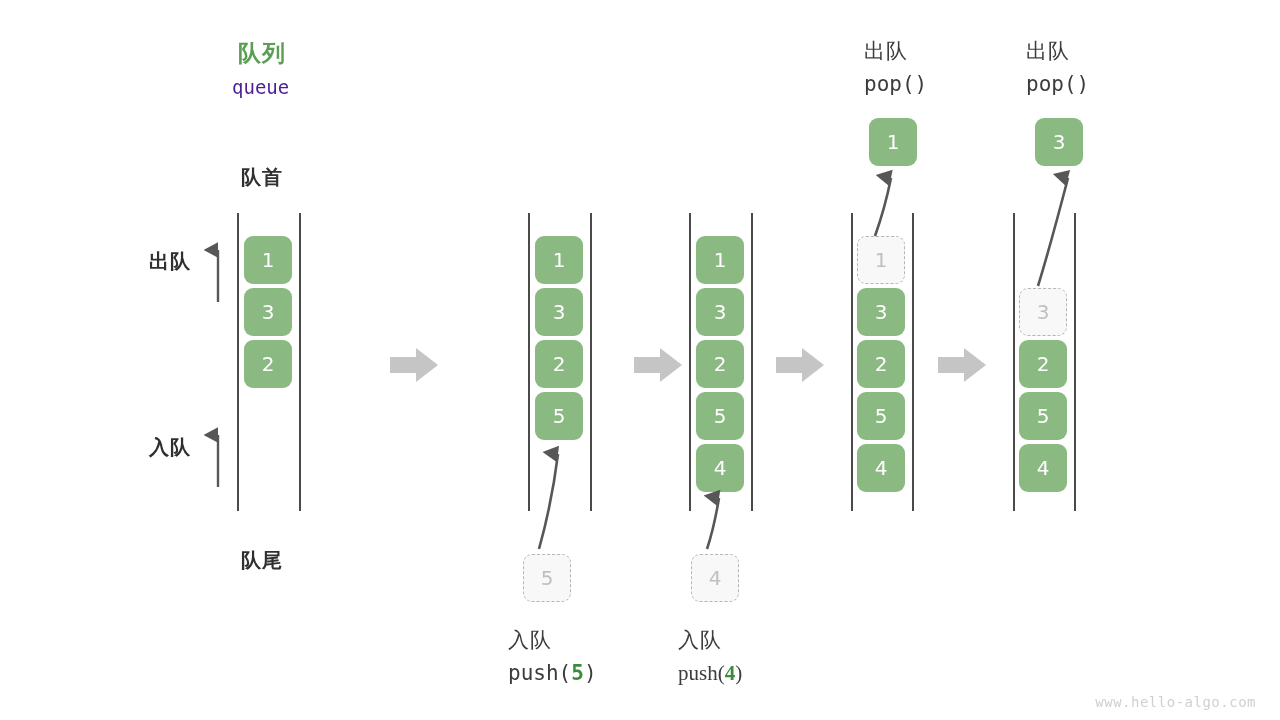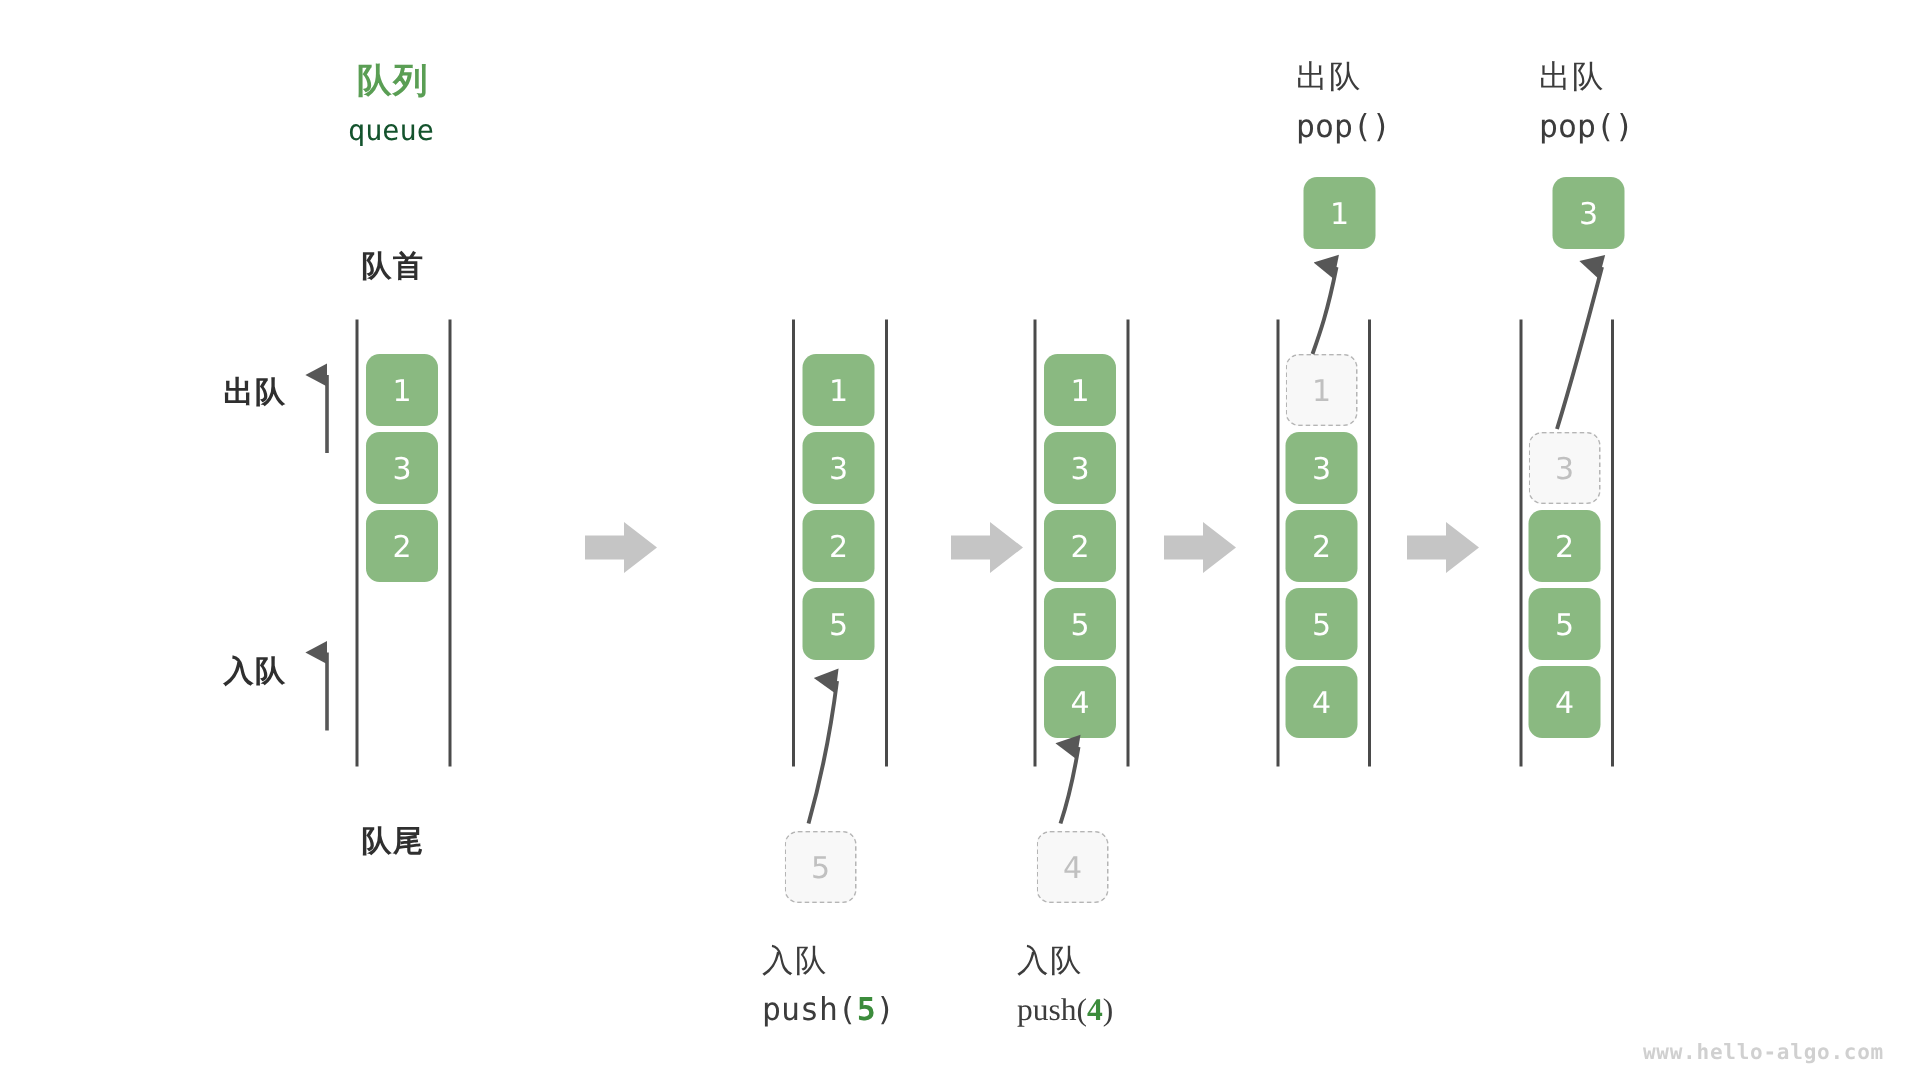--- a/index.html
+++ b/index.html
@@ -28,21 +28,21 @@
     font-family: "DejaVu Sans", "Liberation Sans", sans-serif;
     font-weight: bold;
     font-size: 23px;
     color: #5a9e54;
     letter-spacing: 1px;
     white-space: nowrap;
   }
   .title-en {
     font-family: "DejaVu Sans Mono", "Liberation Mono", monospace;
     font-size: 19px;
-    color: #14532d;
+    color: #4c1d95;
     white-space: nowrap;
   }
   .label-bold {
     font-family: "DejaVu Sans", "Liberation Sans", sans-serif;
     font-weight: bold;
     font-size: 20px;
     color: #2f2f2f;
     letter-spacing: 1px;
     white-space: nowrap;
   }
@@ -95,21 +95,20 @@
   
   .watermark {
     position: absolute;
     right: 24px;
     bottom: 14px;
     font-family: "DejaVu Sans Mono", "Liberation Mono", monospace;
     font-size: 14px;
     color: #d0d0d0;
     letter-spacing: 0.5px;
     white-space: nowrap;
-    font-weight: bold;
   }
   svg { position: absolute; overflow: visible; }
 </style>
 </head>
 <body>
 
 <div class="stage">
 
   <div class="abs title-cn" style="left:238px; top:34px;">队列</div>
   <div class="abs title-en" style="left:232px; top:72px;">queue</div>

